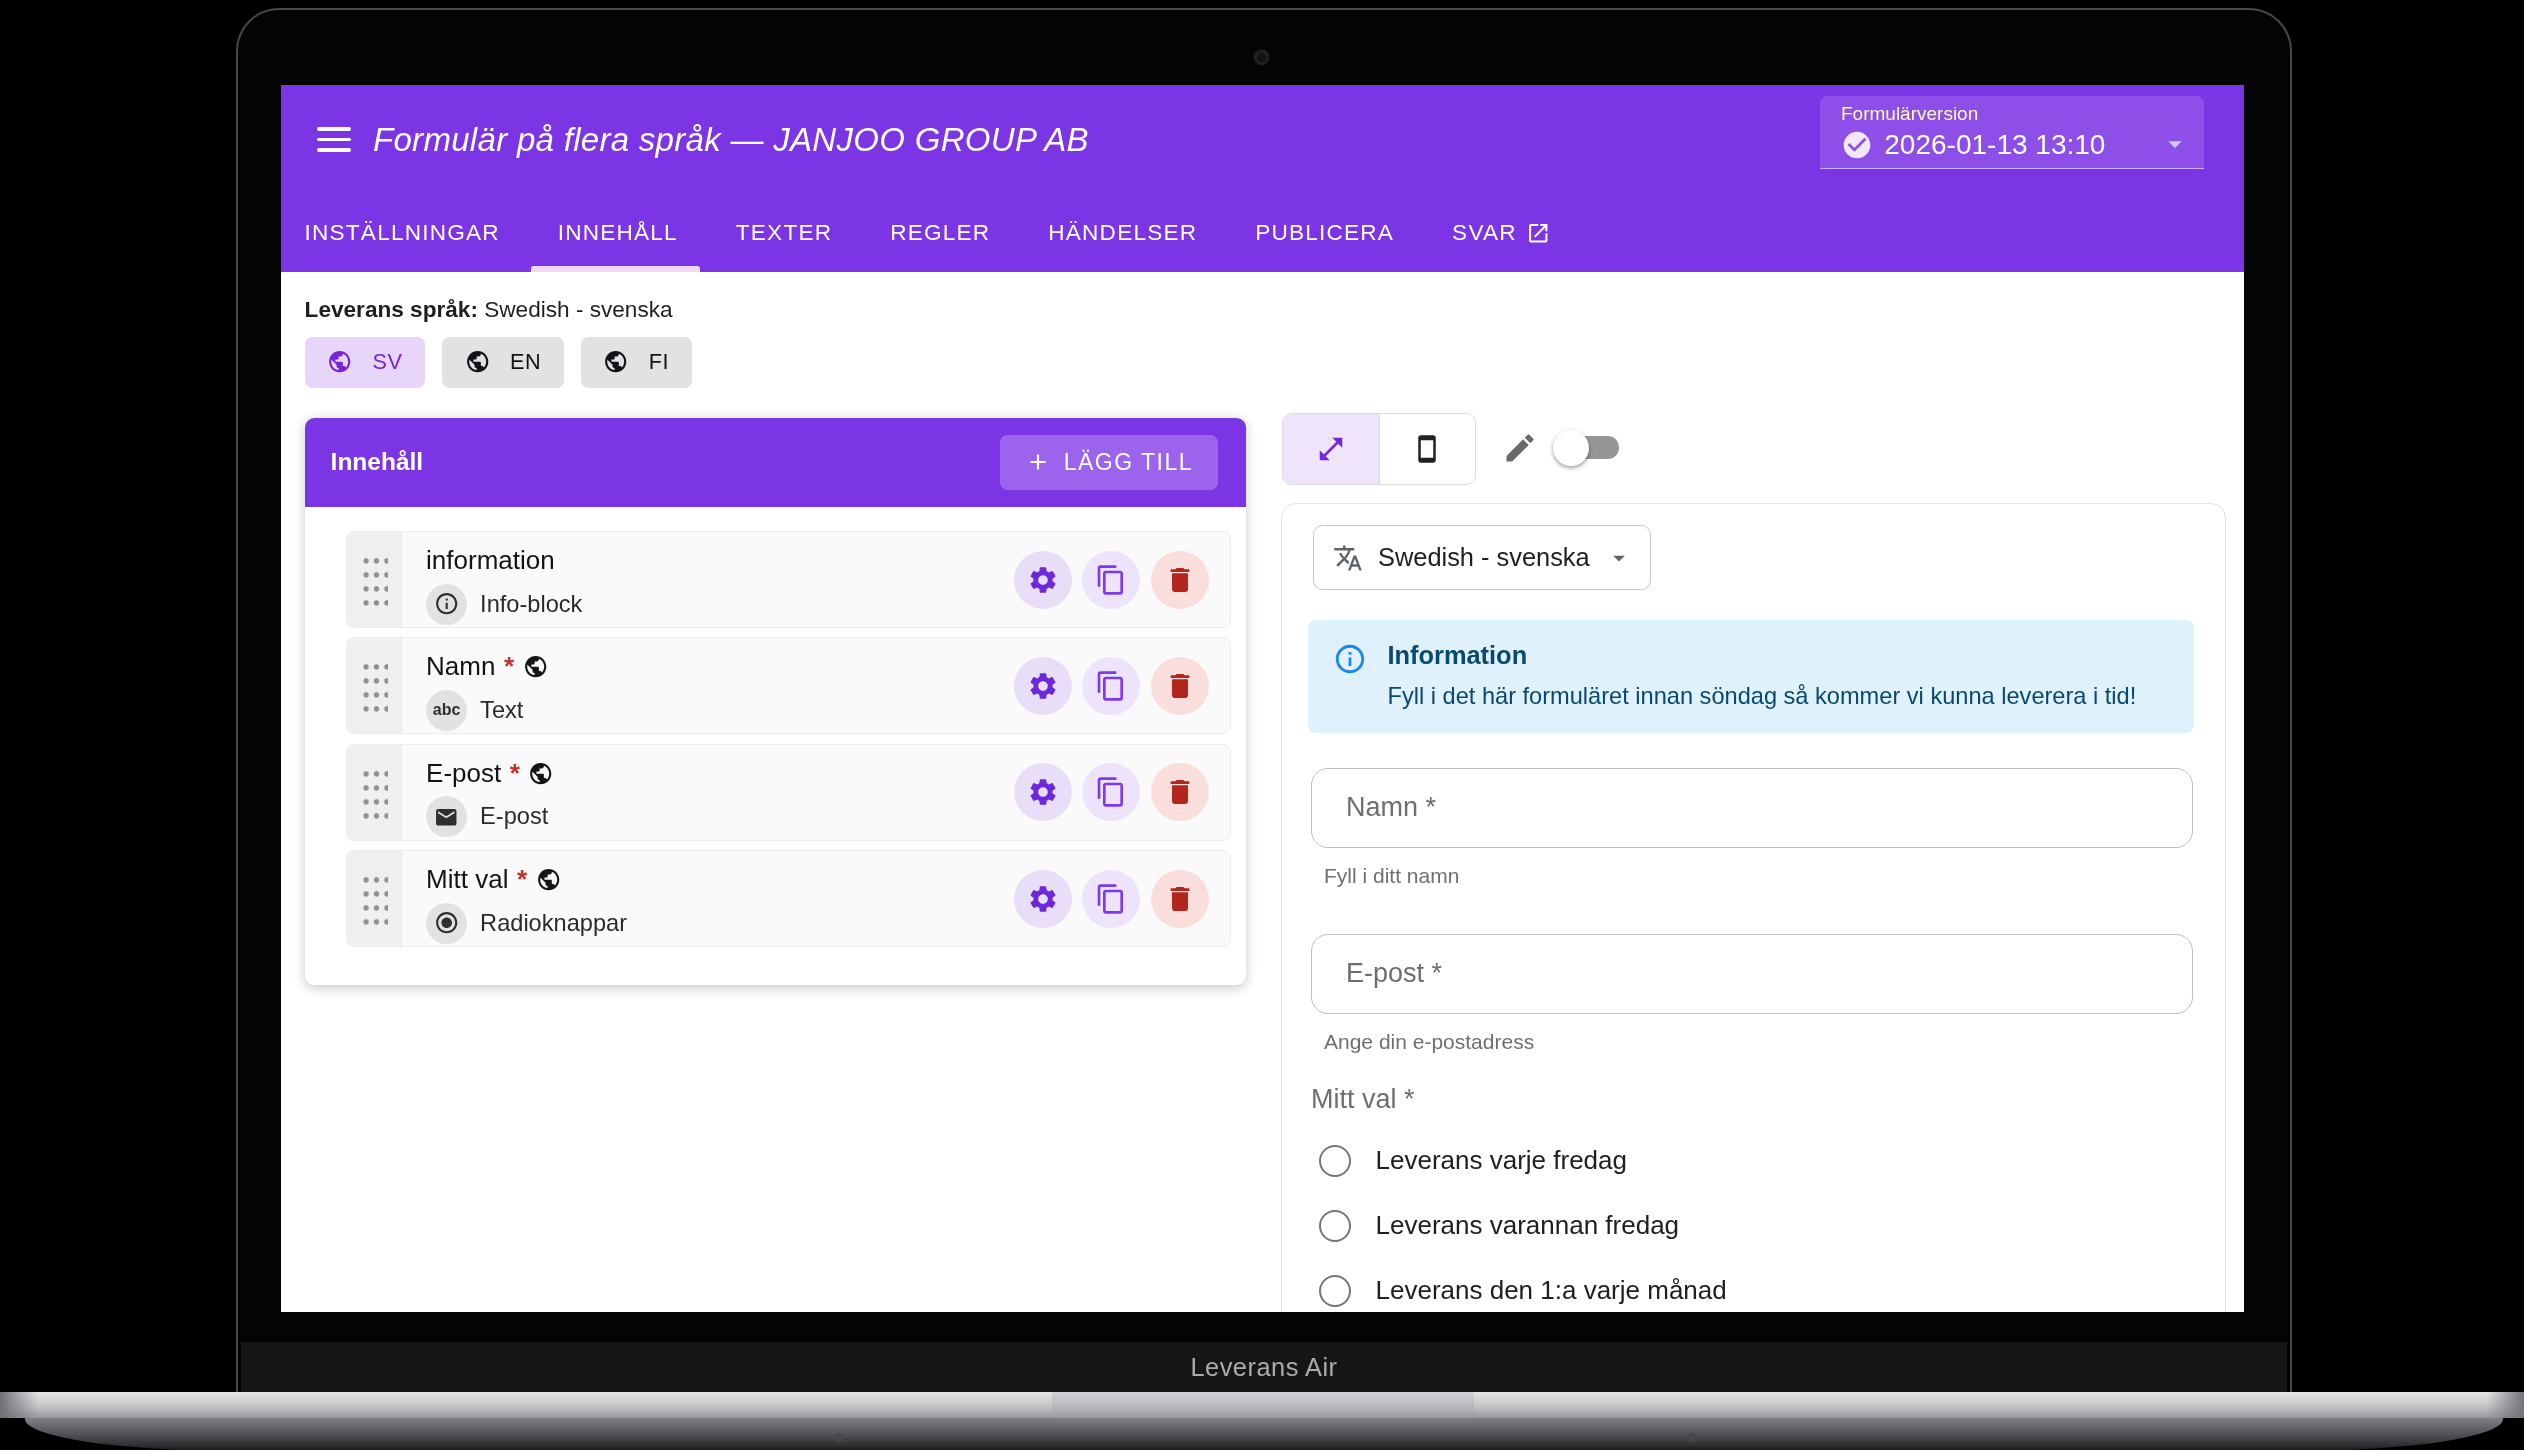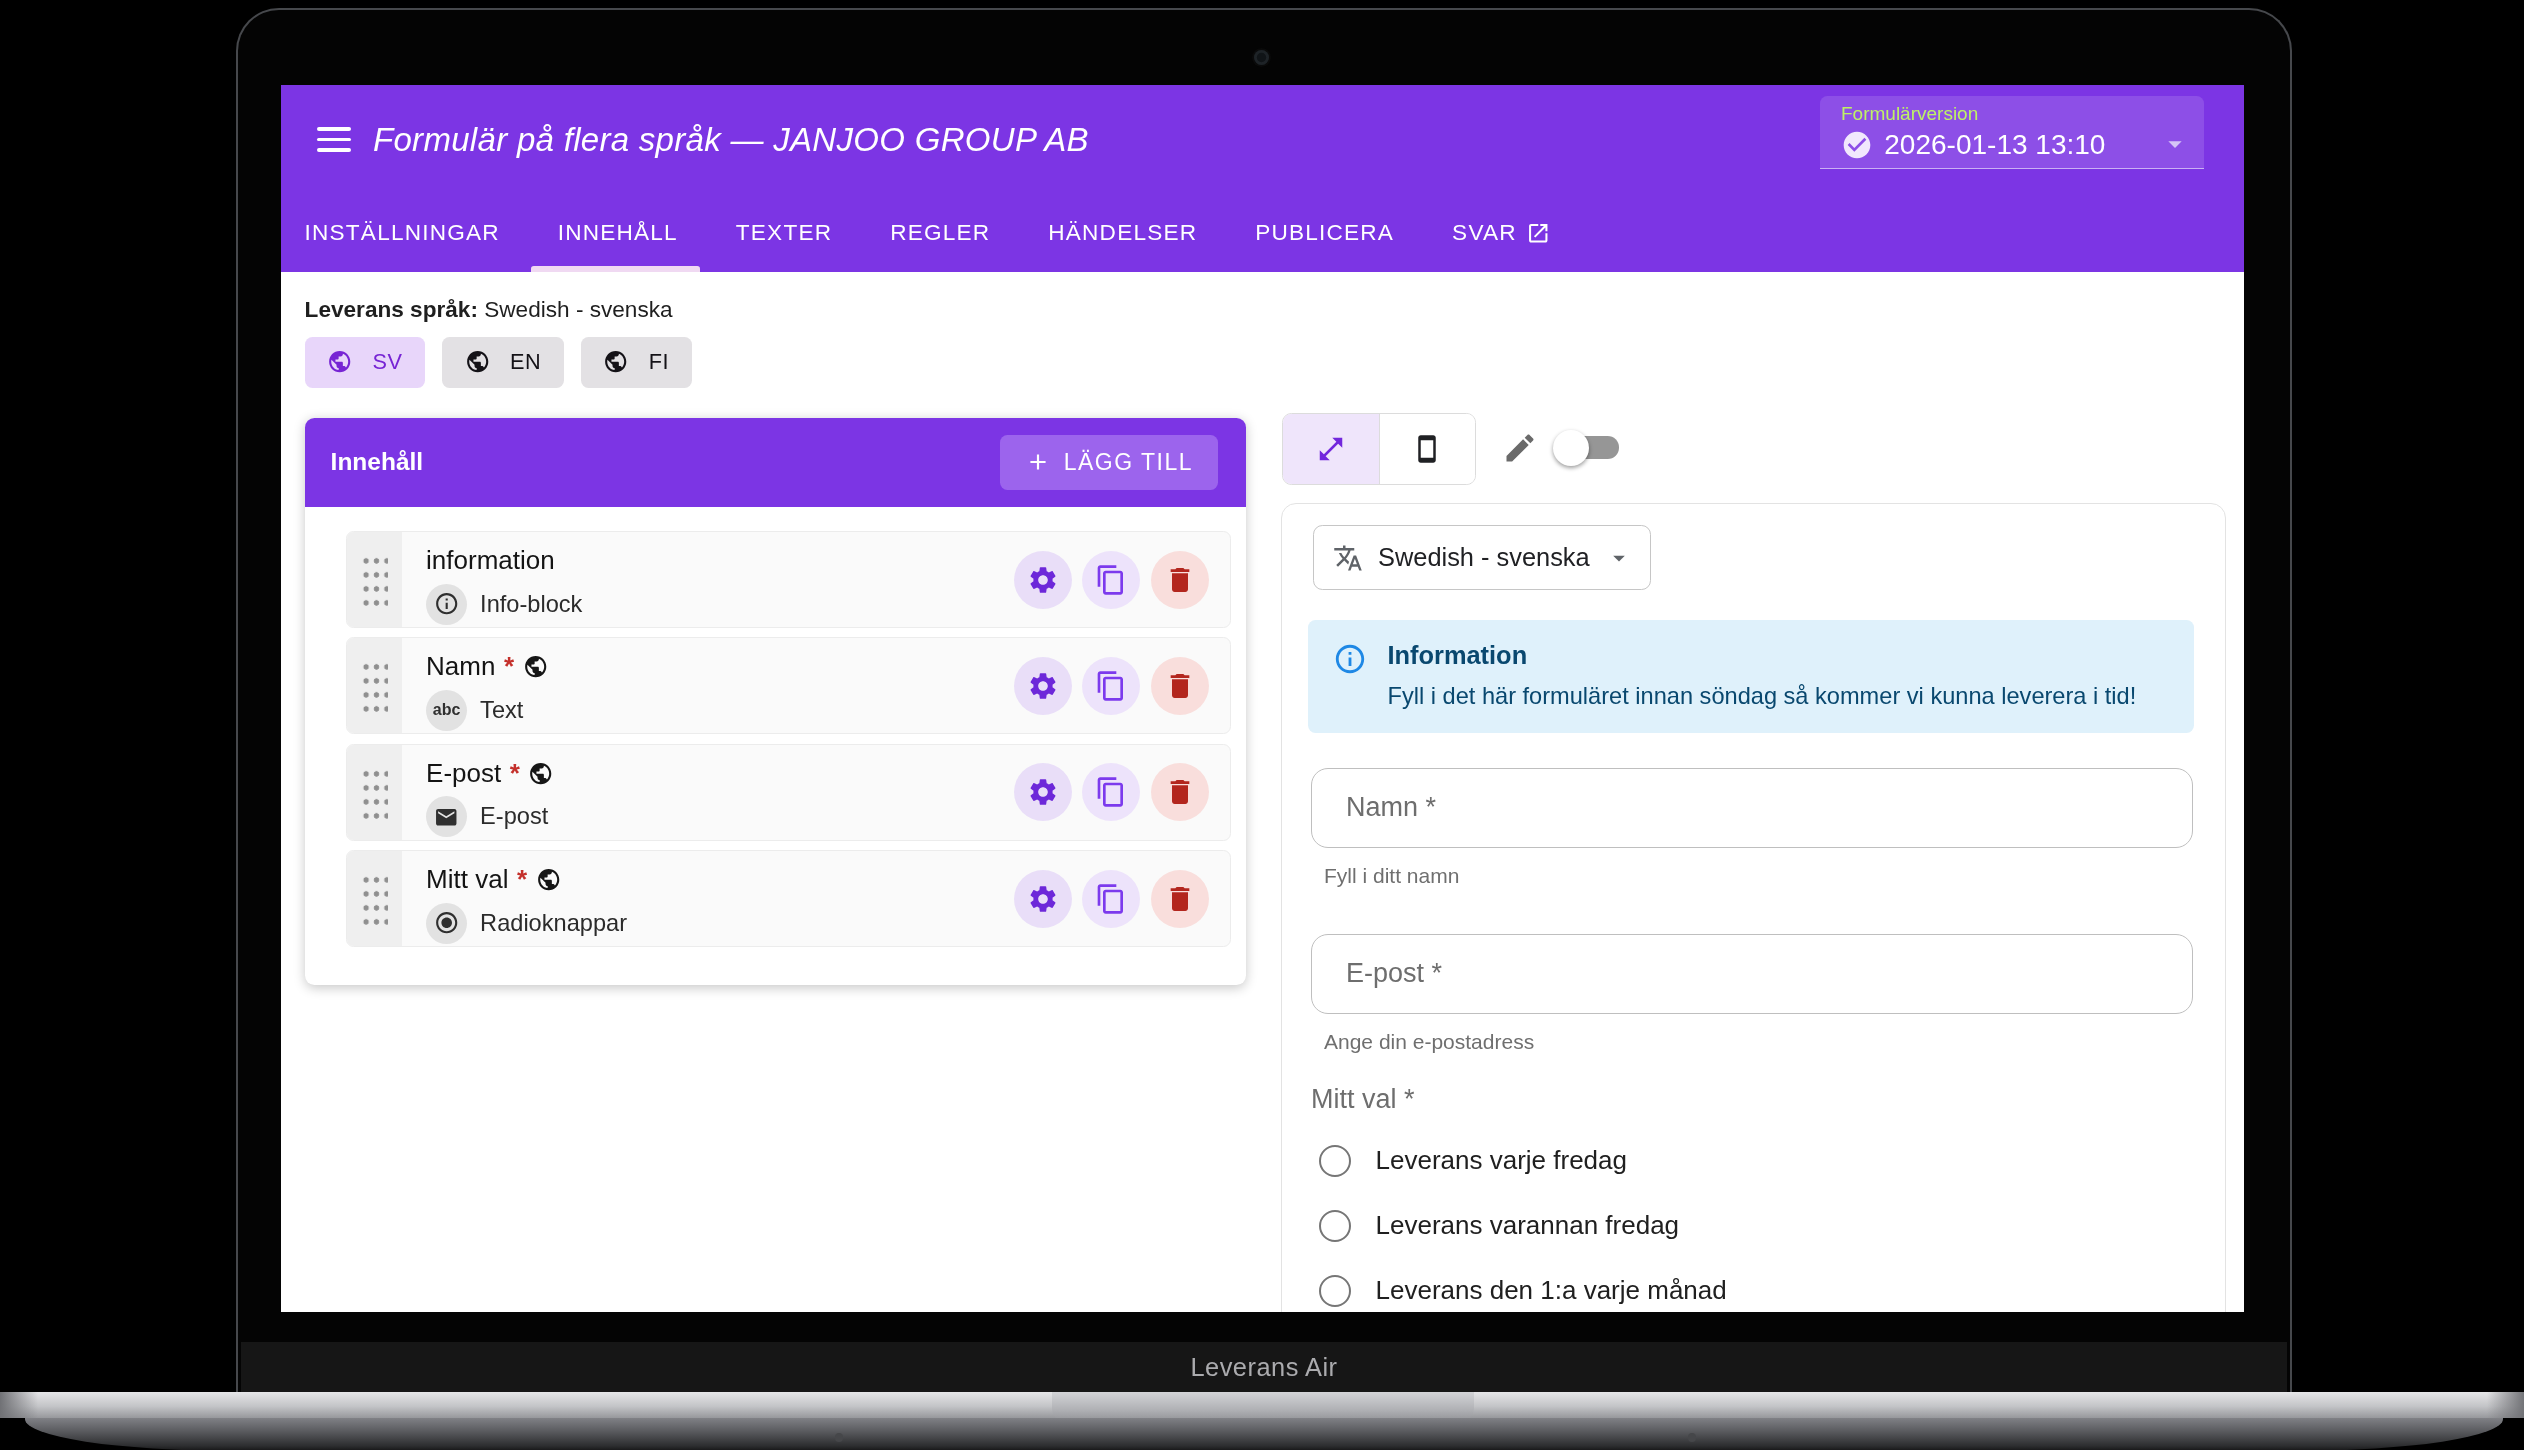--- a/index.html
+++ b/index.html
@@ -36,21 +36,21 @@
 
   
   .appbar { position:absolute; left:0; top:0; width:100%; height:187px; background:#7c35e4; }
   .appbar-top { position:relative; height:110px; display:flex; align-items:center; }
   .hamburger { margin-left:36px; width:34px; display:flex; flex-direction:column; gap:6.6px; cursor:pointer; }
   .hamburger span { display:block; height:3.8px; border-radius:1.9px; background:#fff; }
   .app-title { margin-left:22px; color:#fff; font-size:33px; font-weight:500; letter-spacing:0.3px;font-style:italic; }
   .version-select { position:absolute; right:40px; top:11.3px; width:384px; height:73px;
     background:rgba(255,255,255,.13); border-radius:7.5px 7.5px 0 0;
     border-bottom:1.9px solid rgba(255,255,255,.55); cursor:pointer; padding:7.5px 19px 0 21px; }
-  .version-label { color:#bef264; font-size:19px; }
+  .version-label { color:#fef9c3; font-size:19px; }
   .version-row { display:flex; align-items:center; margin-top:3.8px; color:#fff; font-size:28px; }
   .version-row .chk { color:#f1e8fd; margin-right:11.3px; display:flex; }
   .version-caret { position:absolute; right:13px; top:32px; color:#d6c4f6; }
 
   .tabs { position:absolute; left:0; bottom:0; height:77px; display:flex; gap:58px;
     padding-left:23.6px; align-items:center; }
   .tab { position:relative; height:100%; display:flex; align-items:center; gap:9.4px;
     color:#fff; font-size:22.6px; font-weight:500; letter-spacing:1.2px; cursor:pointer; }
   .tab .underline { display:none; }
   .tab.active .underline { display:block; position:absolute; left:-27px; right:-22.6px; bottom:0;

